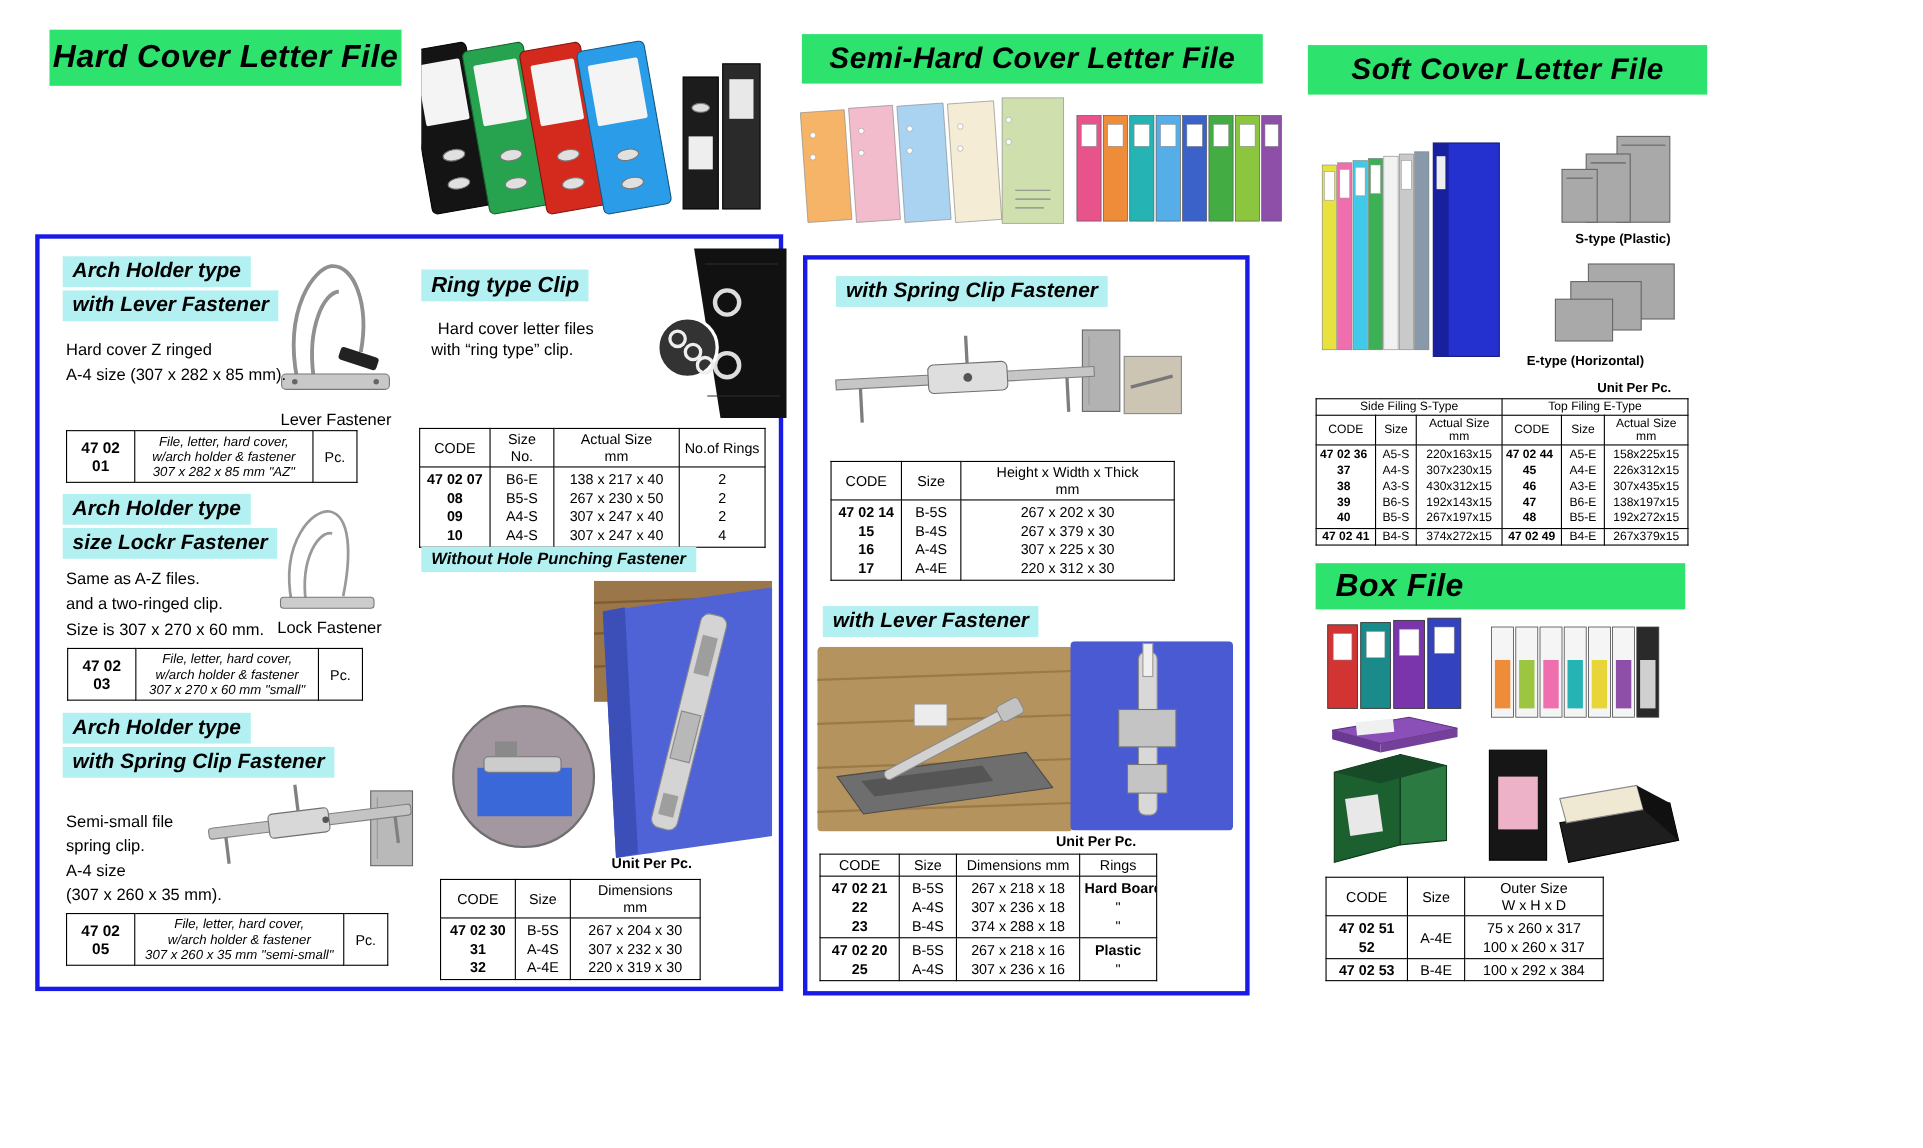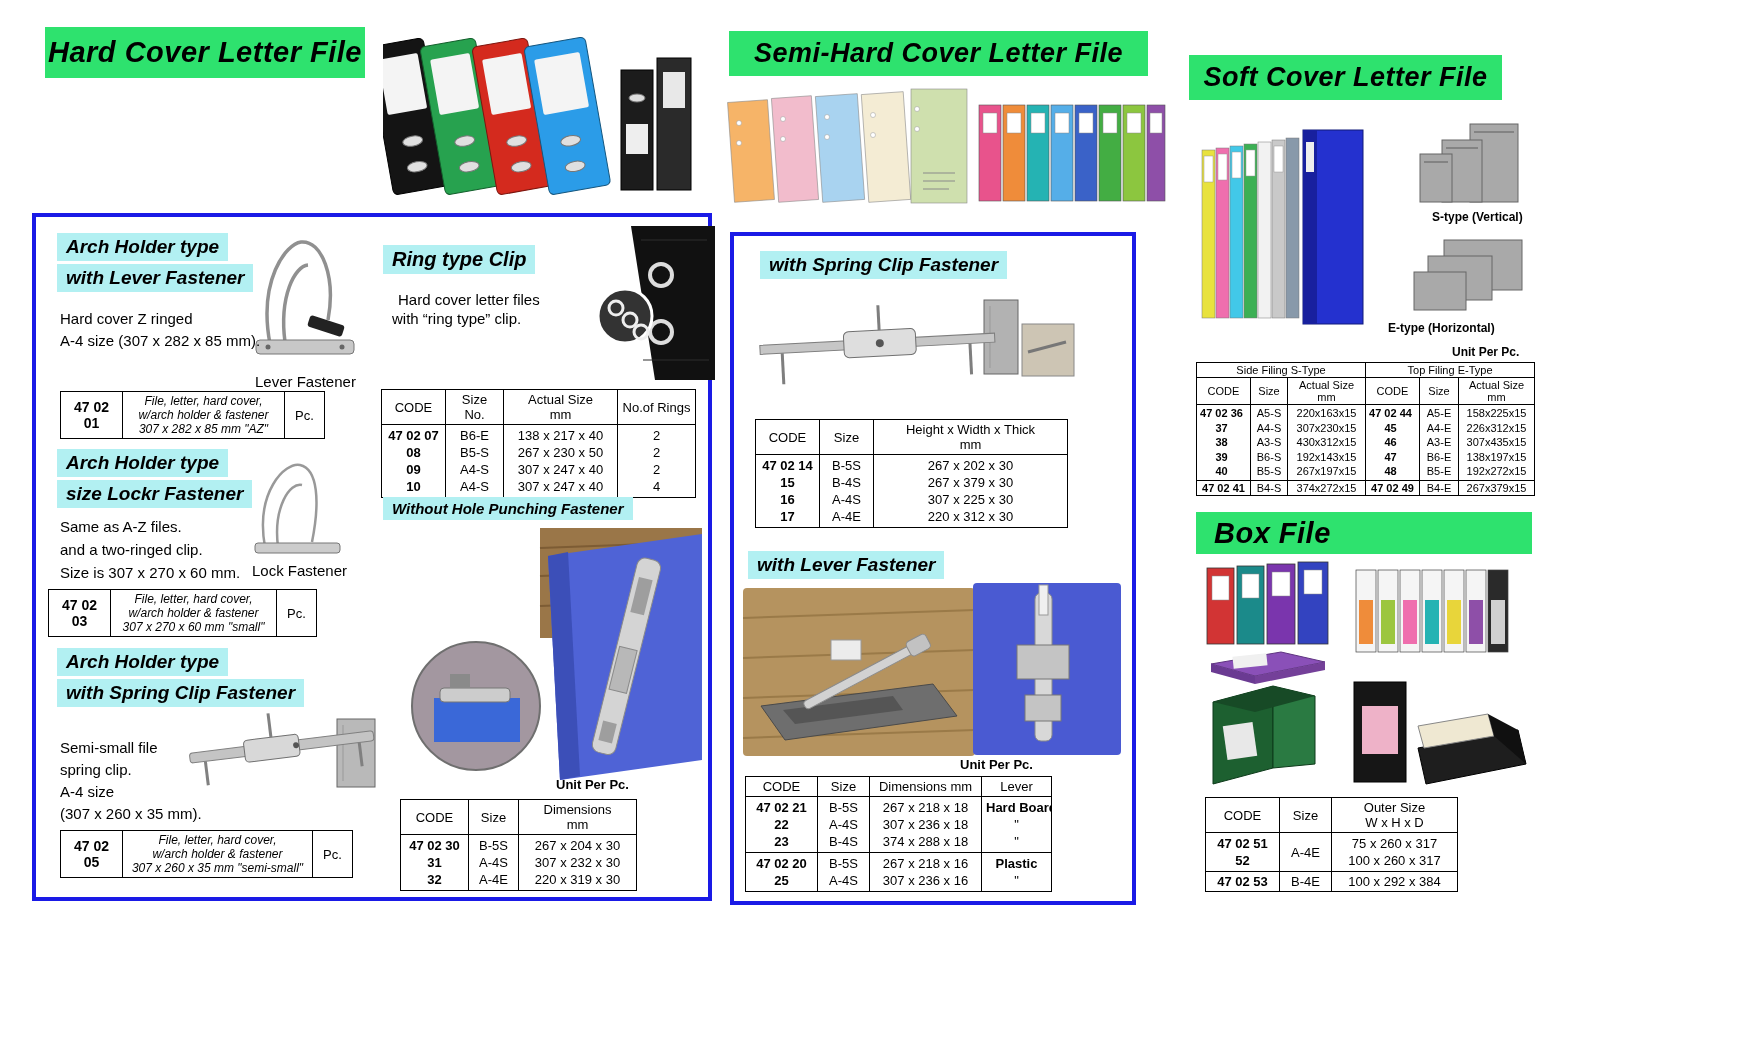--- a/index.html
+++ b/index.html
@@ -33,21 +33,21 @@
 <body>
 
 <div id="canvas">
 
   <div class="abs banner" style="left:45px;top:27px;width:320px;height:51px;font-size:29px">
     <span>Hard Cover Letter File</span>
   </div>
   <div class="abs banner" style="left:729px;top:31px;width:419px;height:45px;font-size:27px">
     <span>Semi-Hard Cover Letter File</span>
   </div>
-  <div class="abs banner" style="left:1189px;top:55px;width:313px;height:45px;font-size:27px">
+  <div class="abs banner" style="left:1189px;top:41px;width:363px;height:45px;font-size:27px">
     <span>Soft Cover Letter File</span>
   </div>
   <div class="abs banner" style="left:1196px;top:512px;width:336px;height:42px;font-size:29px;justify-content:flex-start;padding-left:18px">
     <span>Box File</span>
   </div>
 
   <svg class="abs" style="left:383px;top:28px" width="312" height="175" viewBox="0 0 312 175">
     <g transform="rotate(-10 40 160)">
       <rect x="10" y="12" width="56" height="150" rx="5" fill="#141414" stroke="#000"></rect>
       <rect x="18" y="26" width="40" height="56" rx="2" fill="#f4f4f4"></rect>
@@ -152,21 +152,21 @@
       <rect x="58" y="6" width="48" height="78"></rect>
       <rect x="30" y="22" width="40" height="62"></rect>
       <rect x="8" y="36" width="32" height="48"></rect>
     </g>
     <g stroke="#777" stroke-width="1.5">
       <line x1="12" y1="44" x2="36" y2="44"></line>
         <line x1="34" y1="30" x2="66" y2="30"></line>
         <line x1="62" y1="14" x2="102" y2="14"></line>
     </g>
   </svg>
-  <div class="abs unit" style="left:1432px;top:210px;font-size:12px">S-type (Vertical)</div>
+  <div class="abs unit" style="left:1432px;top:210px;font-size:12px">S-type (Plastic)</div>
   <svg class="abs" style="left:1408px;top:238px" width="118" height="78" viewBox="0 0 118 78">
     <g fill="#a9a9a9" stroke="#666">
       <rect x="36" y="2" width="78" height="50"></rect>
       <rect x="20" y="18" width="64" height="44"></rect>
       <rect x="6" y="34" width="52" height="38"></rect>
     </g>
   </svg>
   <div class="abs unit" style="left:1388px;top:321px;font-size:12px">E-type (Horizontal)</div>
   <div class="abs unit" style="left:1452px;top:345px;font-size:12px">Unit Per Pc.</div>
 
@@ -218,21 +218,21 @@
       <path d="M38,100 C33,60 50,35 62,38"></path>
     </g>
     <rect x="15" y="96" width="85" height="10" rx="3" fill="#ccc" stroke="#777"></rect>
   </svg>
 
   <div class="abs txt" style="left:60px;top:518px">Same  as  A-Z  files.</div>
   <div class="abs txt" style="left:60px;top:541px">and a two-ringed clip.</div>
   <div class="abs txt" style="left:60px;top:564px">Size is 307 x 270 x 60 mm.</div>
   <div class="abs cap" style="left:252px;top:562px">Lock Fastener</div>
 
-  <table class="spec" style="left:48px;top:589px;width:268px">
+  <table class="spec" style="left:61px;top:589px;width:268px">
     <colgroup>
         <col style="width:62px">
         <col style="width:166px">
         <col style="width:40px">
       </colgroup>
     <tbody>
         <tr>
       <td class="b" style="font-size:14px">47 02 03</td>
       <td class="desc-sm">
         <div class="dl">File, letter, hard cover,</div>
@@ -494,21 +494,21 @@
         <col style="width:72px">
         <col style="width:52px">
         <col style="width:112px">
         <col style="width:70px">
       </colgroup>
     <tbody>
         <tr>
       <th>CODE</th>
       <th>Size</th>
       <th>Dimensions mm</th>
-      <th>Lever</th>
+      <th>Rings</th>
     </tr>
     <tr>
       <td class="code-cell">
         <div class="tl b">47 02 21</div>
         <div class="tl b">22</div>
         <div class="tl b">23</div>
       </td>
       <td>
         <div class="tl">B-5S</div>
         <div class="tl">A-4S</div>

